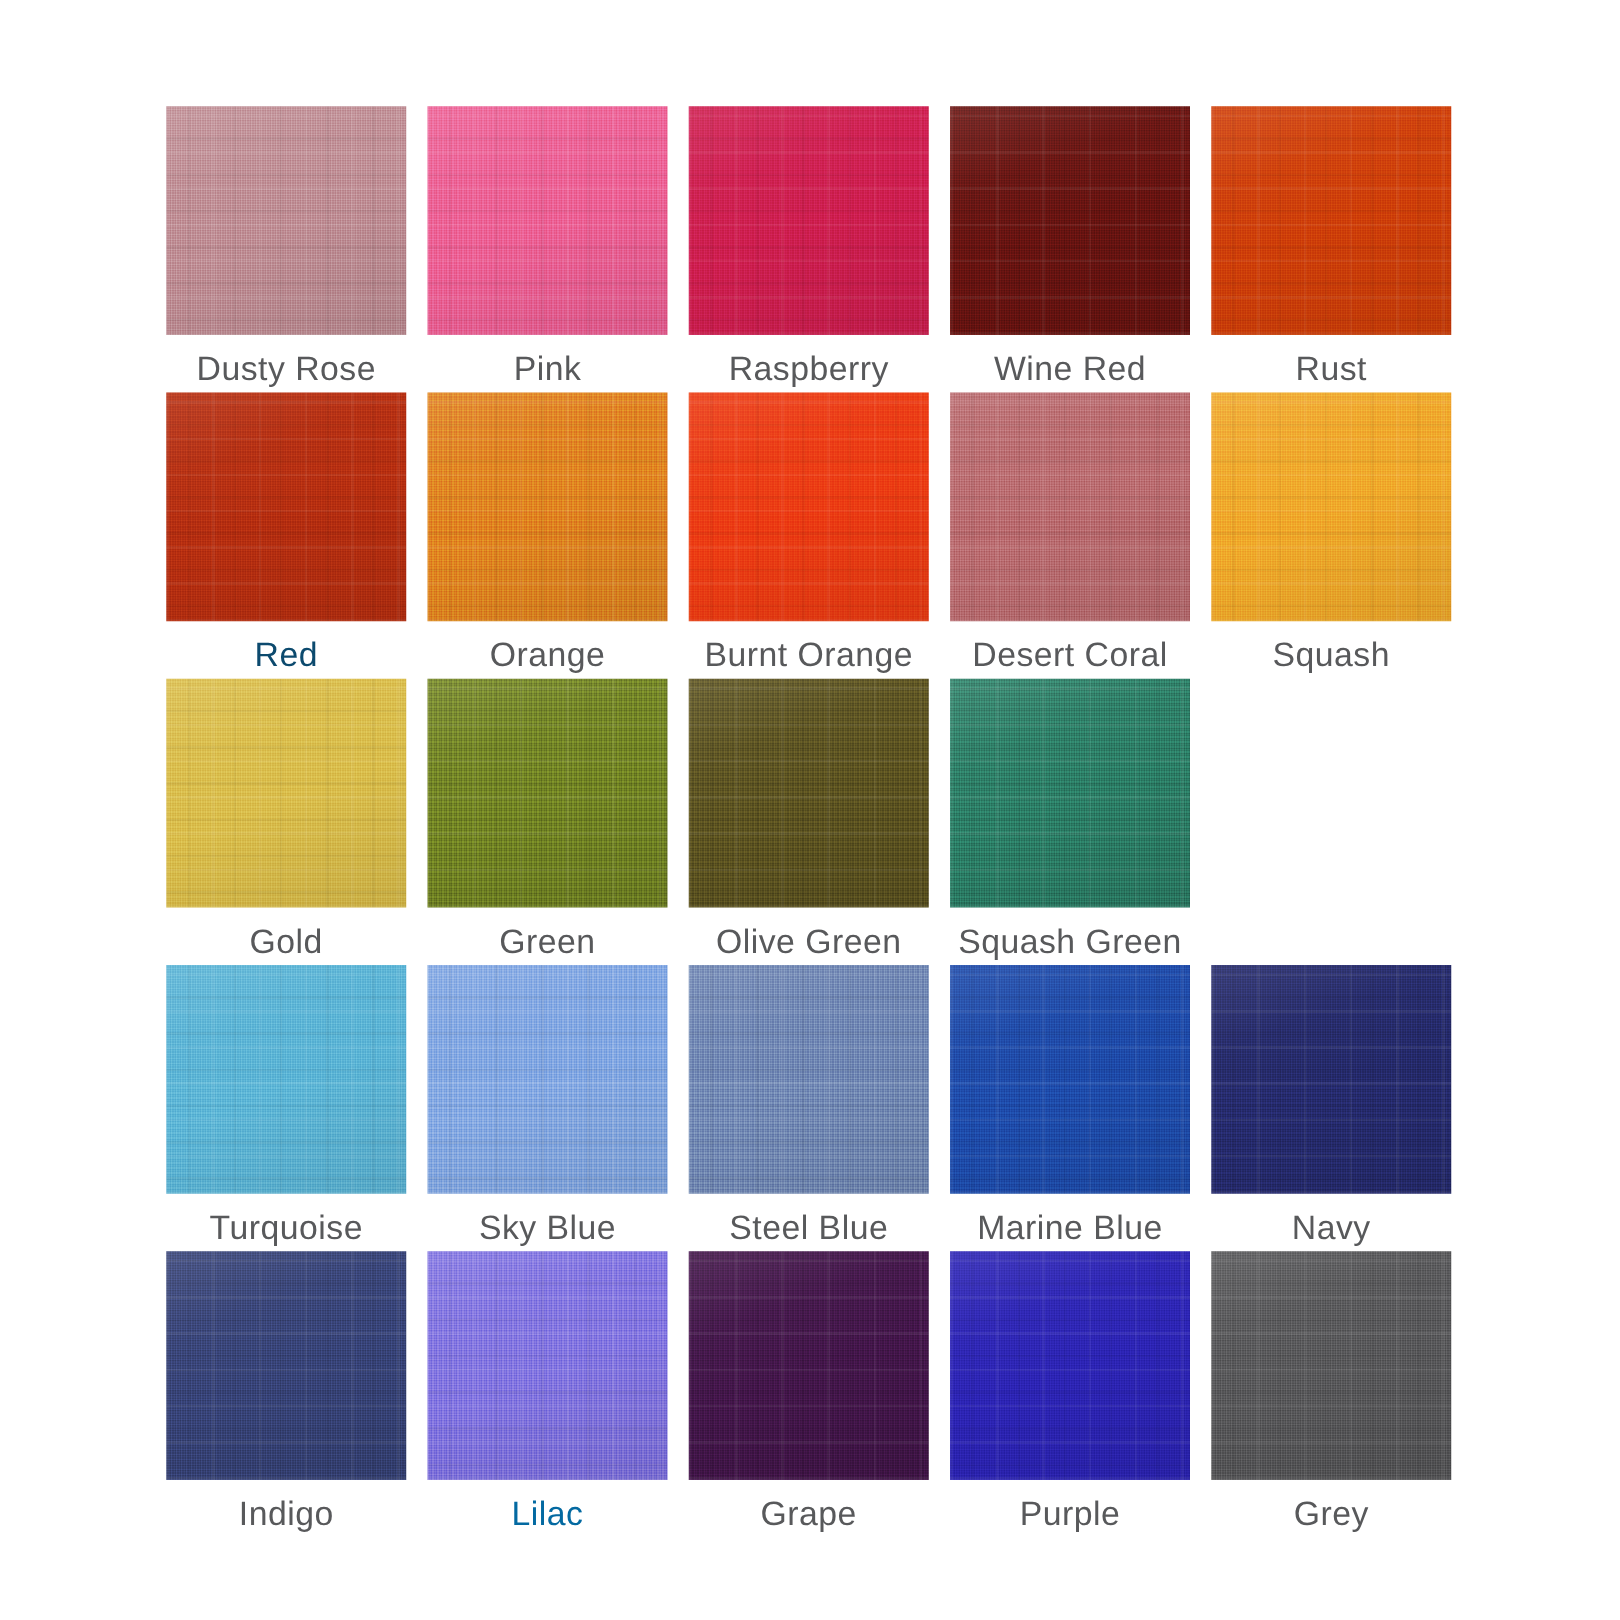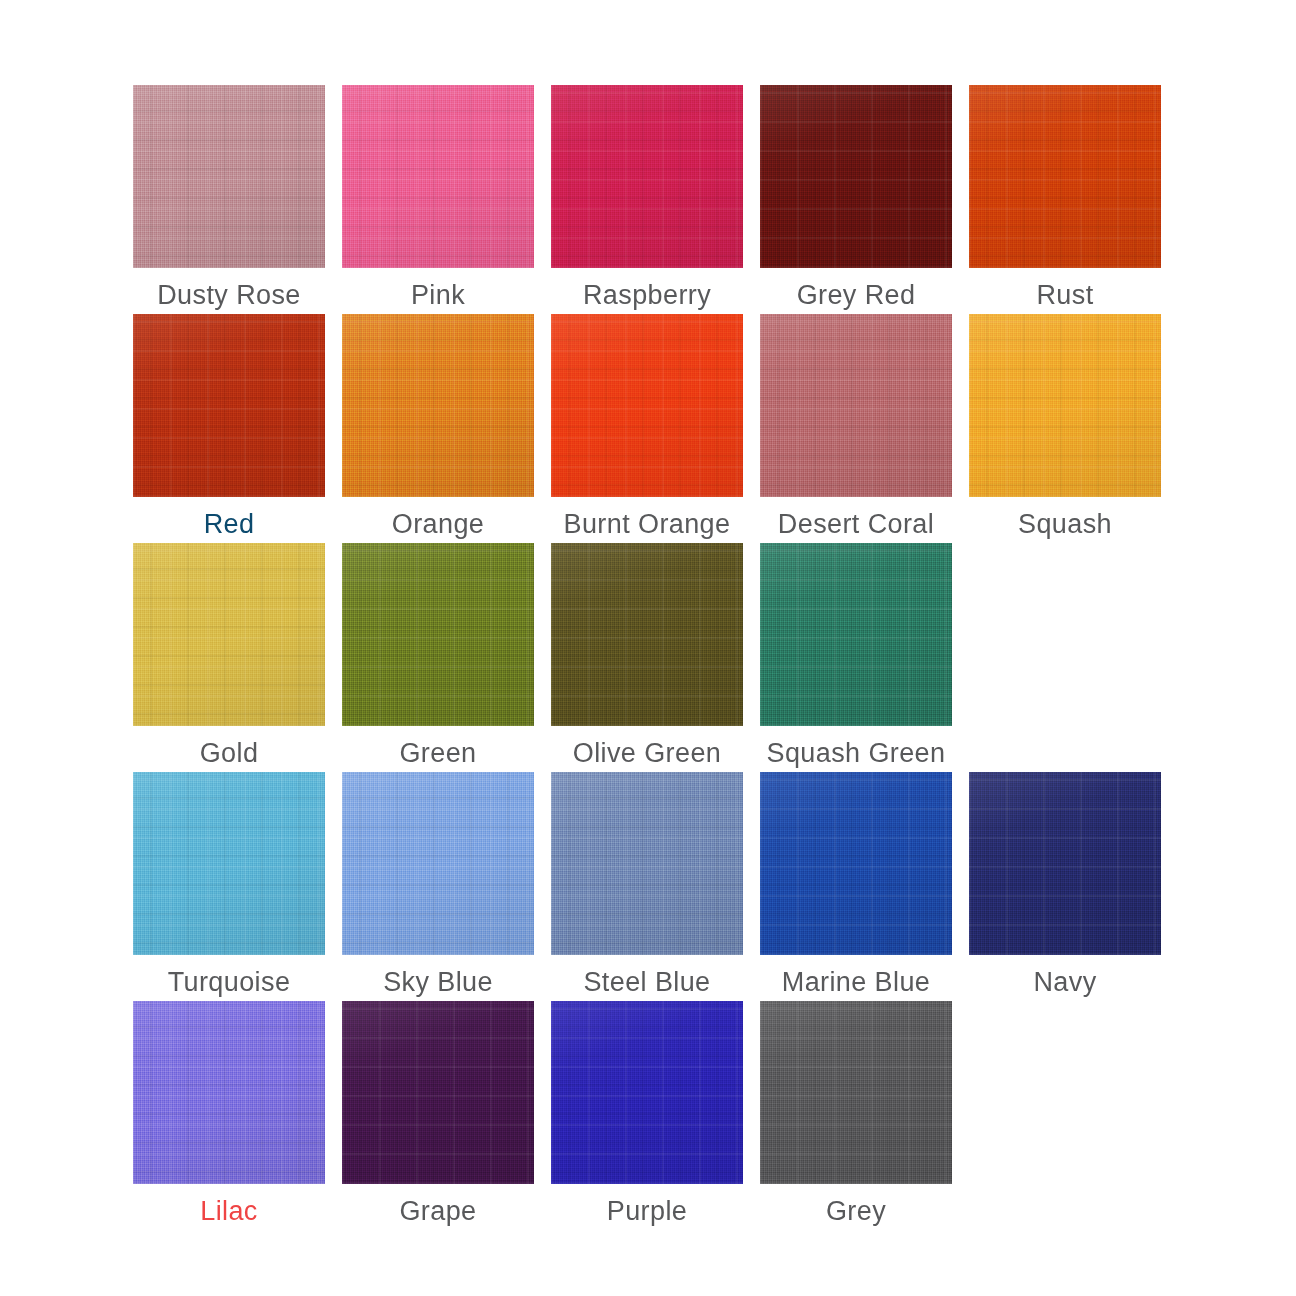--- a/index.html
+++ b/index.html
@@ -154,21 +154,21 @@
         <div class="sheen"></div>
       </div>
       <div class="swatch-label" style="color: rgb(88, 89, 91);">Raspberry</div>
     </div>
     <div class="swatch-cell">
       <div class="swatch-chip" style="background-color: rgb(102, 19, 16);">
         <div class="weave"></div>
         <div class="slub"></div>
         <div class="sheen"></div>
       </div>
-      <div class="swatch-label" style="color: rgb(88, 89, 91);">Grey Red</div>
+      <div class="swatch-label" style="color: rgb(88, 89, 91);">Wine Red</div>
     </div>
     <div class="swatch-cell">
       <div class="swatch-chip" style="background-color: rgb(207, 63, 9);">
         <div class="weave"></div>
         <div class="slub"></div>
         <div class="sheen"></div>
       </div>
       <div class="swatch-label" style="color: rgb(88, 89, 91);">Rust</div>
     </div>
   </div>
@@ -289,26 +289,34 @@
         <div class="weave"></div>
         <div class="slub"></div>
         <div class="sheen"></div>
       </div>
       <div class="swatch-label" style="color: rgb(88, 89, 91);">Navy</div>
     </div>
   </div>
 
   <div class="swatch-row">
     <div class="swatch-cell">
+      <div class="swatch-chip" style="background-color: rgb(55, 67, 119);">
+        <div class="weave"></div>
+        <div class="slub"></div>
+        <div class="sheen"></div>
+      </div>
+      <div class="swatch-label" style="color: rgb(88, 89, 91);">Indigo</div>
+    </div>
+    <div class="swatch-cell">
       <div class="swatch-chip" style="background-color: rgb(126, 113, 224);">
         <div class="weave"></div>
         <div class="slub"></div>
         <div class="sheen"></div>
       </div>
-      <div class="swatch-label" style="color: #ef4444; text-align: right;">Lilac</div>
+      <div class="swatch-label" style="color: #0369a1; text-align: right;">Lilac</div>
     </div>
     <div class="swatch-cell">
       <div class="swatch-chip" style="background-color: rgb(67, 22, 74);">
         <div class="weave"></div>
         <div class="slub"></div>
         <div class="sheen"></div>
       </div>
       <div class="swatch-label" style="color: rgb(88, 89, 91);">Grape</div>
     </div>
     <div class="swatch-cell">

